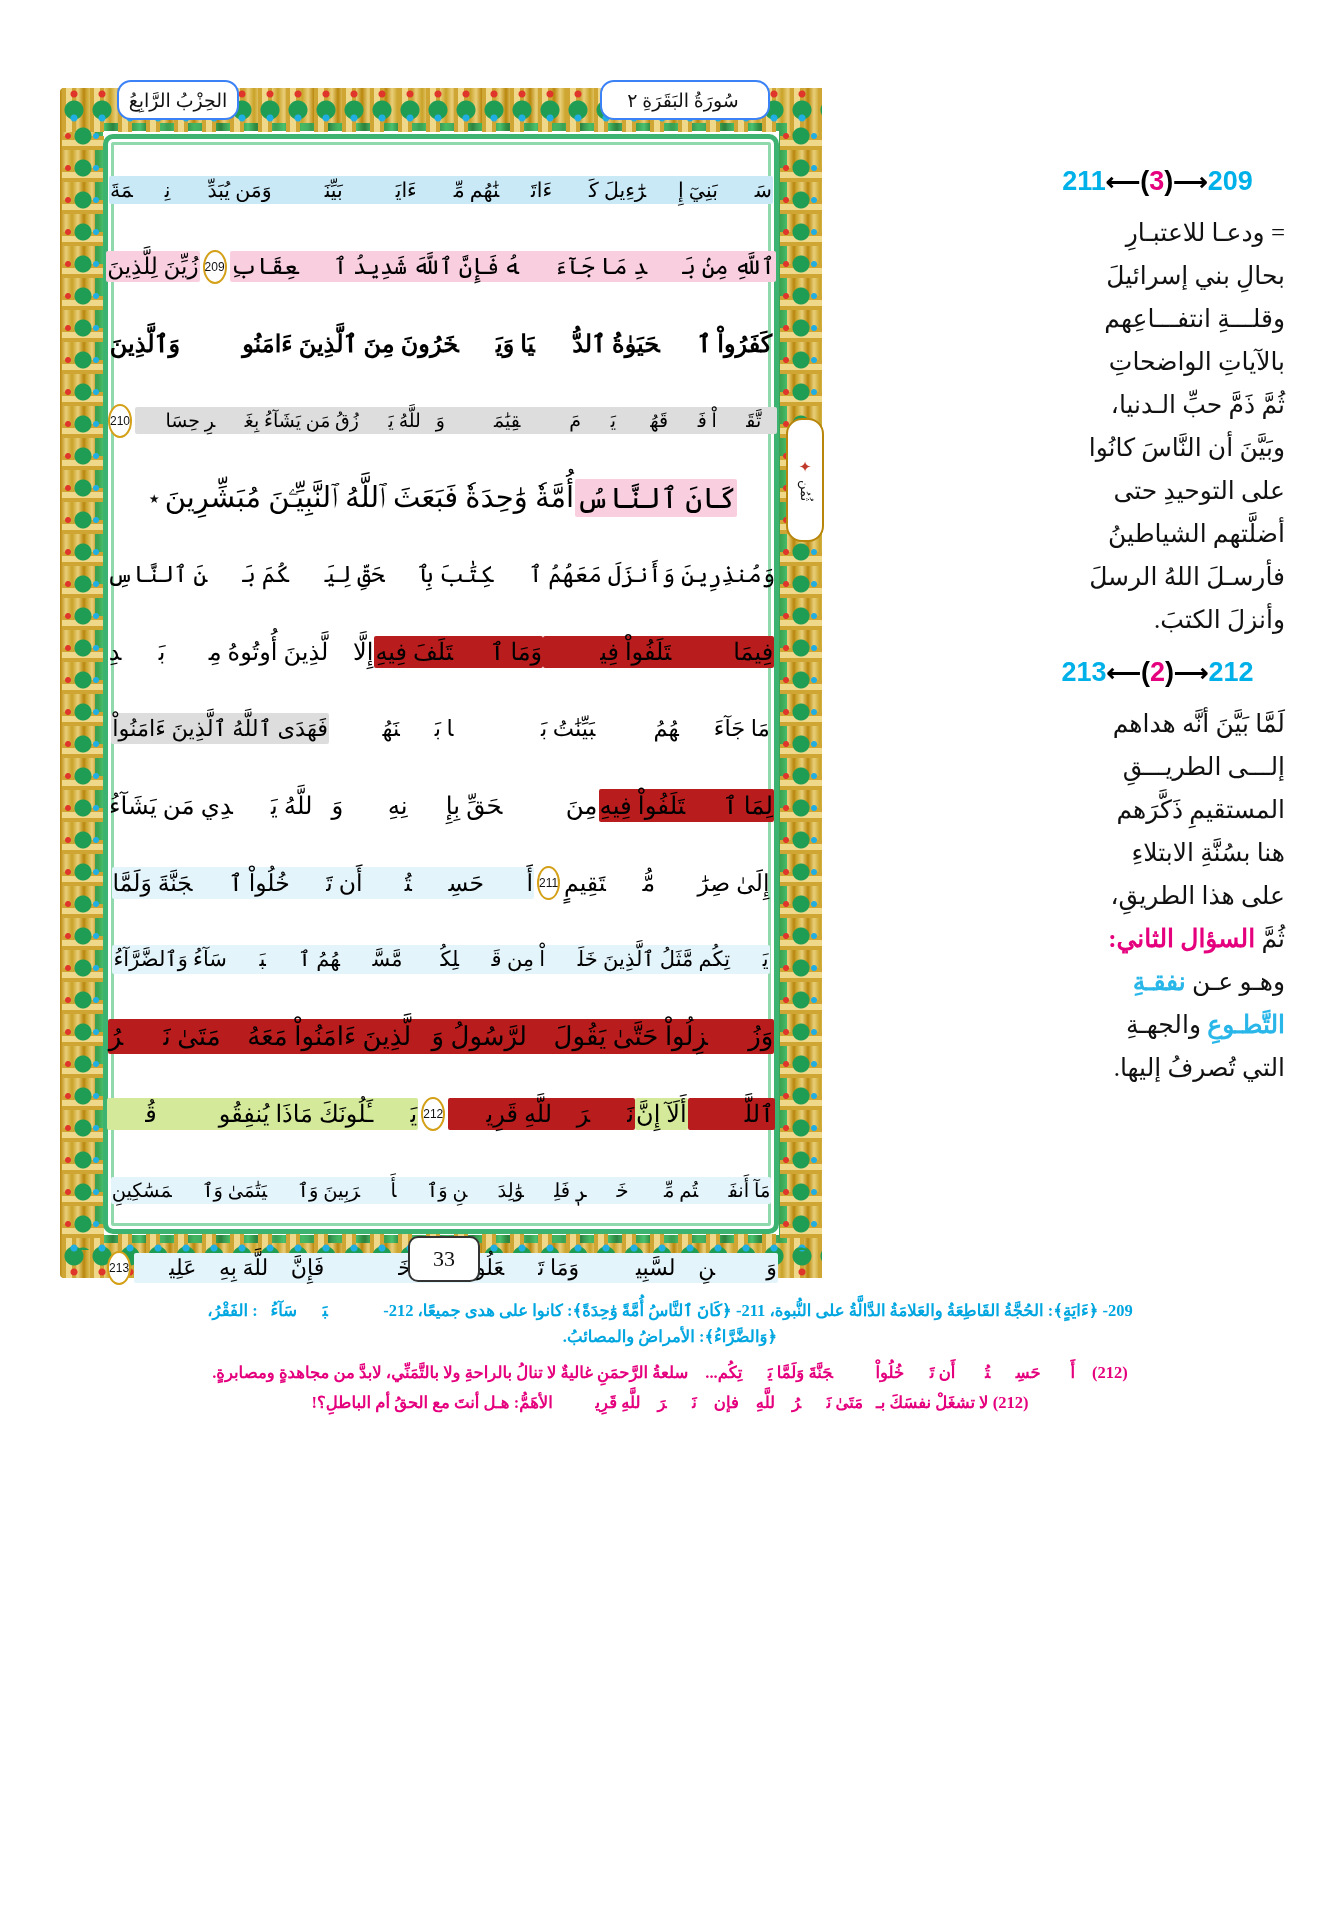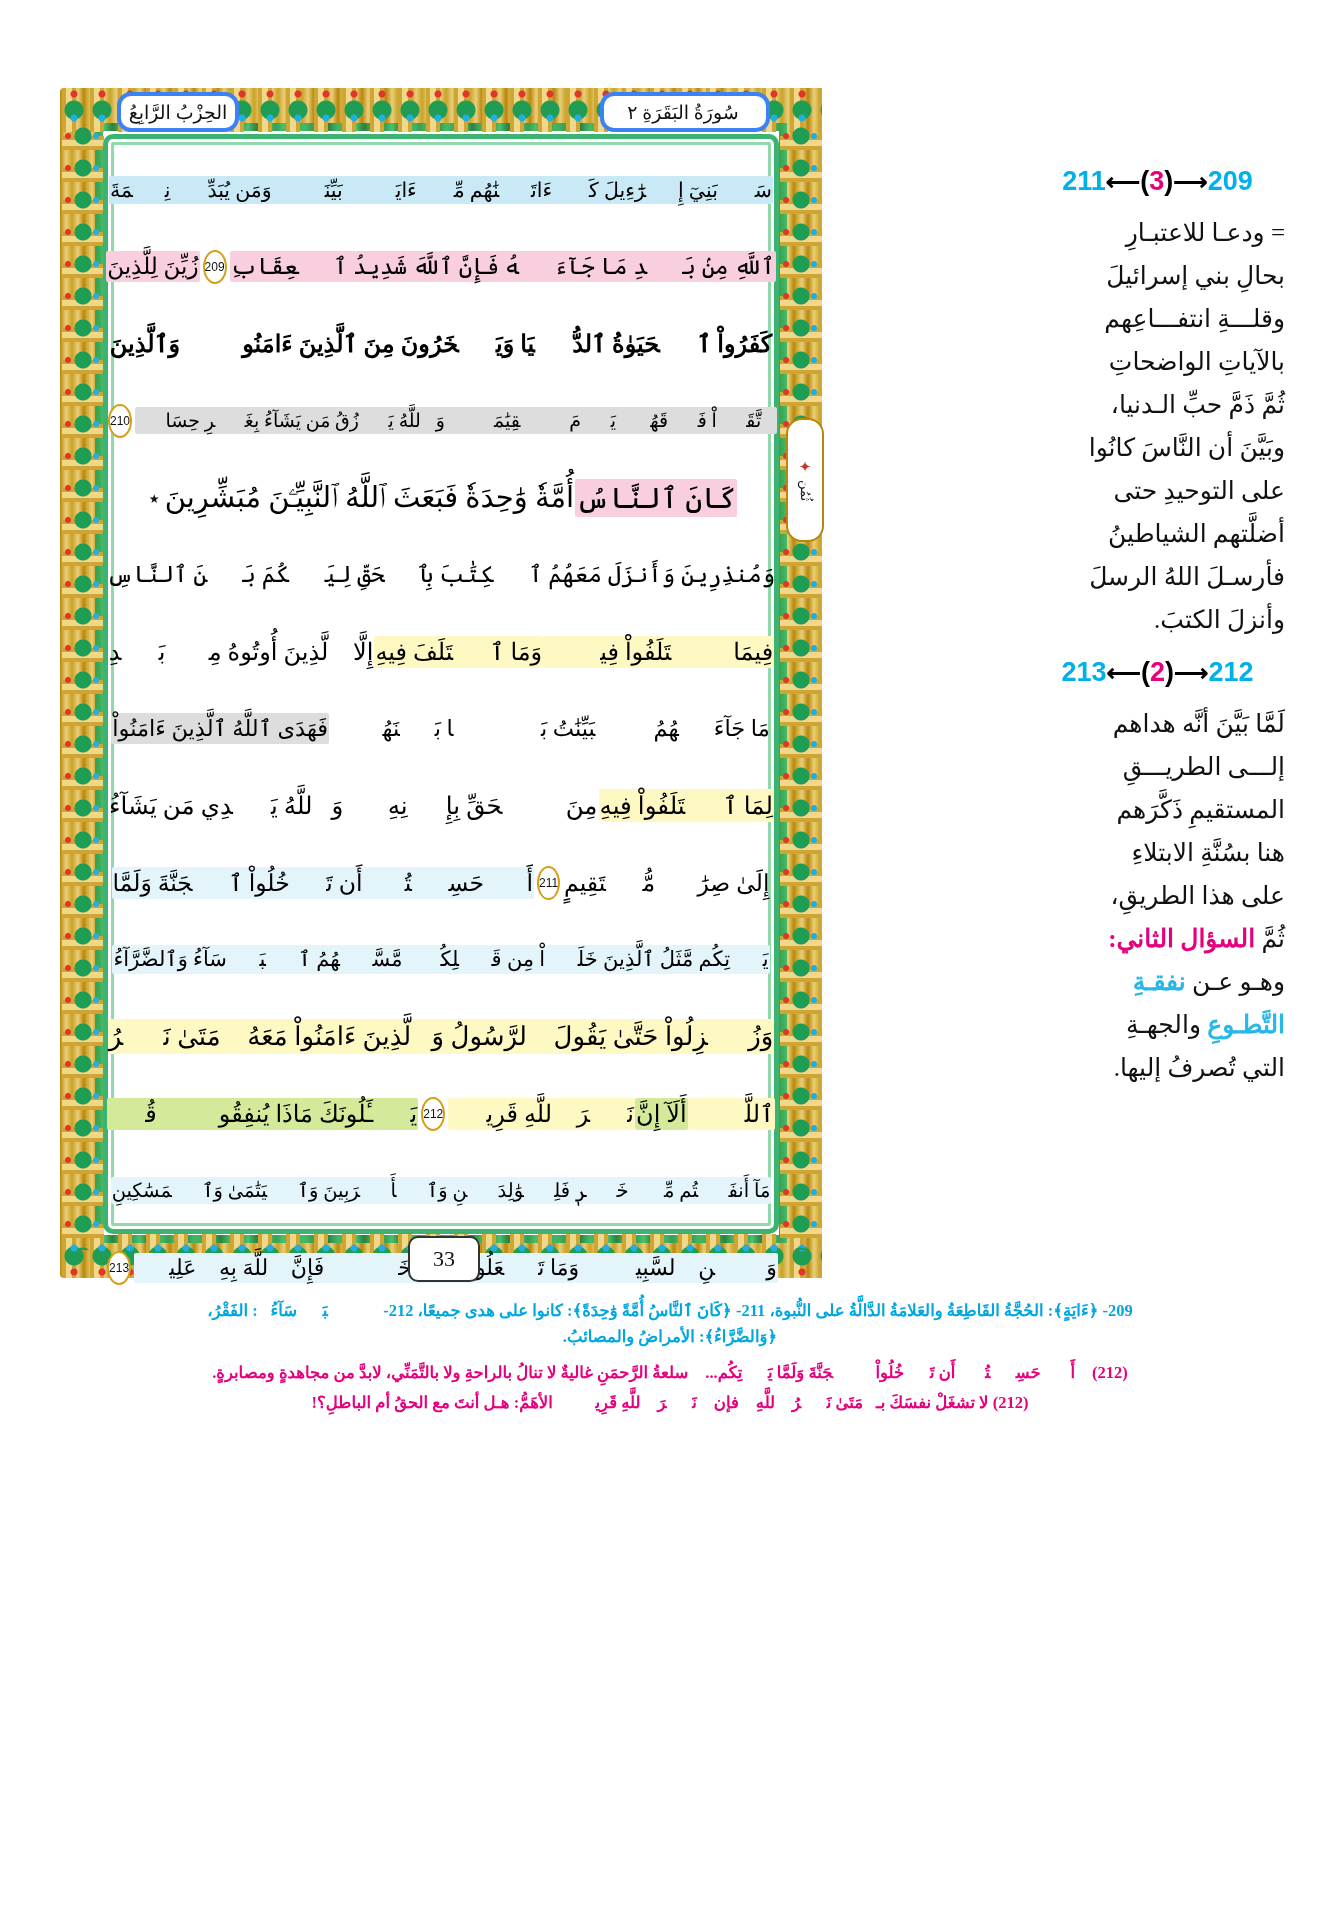--- a/index.html
+++ b/index.html
@@ -86,22 +86,22 @@
     box-shadow:inset 0 0 0 3px #fff,inset 0 0 0 6px #8fd9ad;
   }
   .panel-inner{
     position:absolute;inset:6px;
     padding:6px 8px 0 8px;
     box-sizing:border-box;
   }
 
   
   .cartouche{
-    position:absolute;top:92px;height:40px;
-    background:#fff;border:4px solid #3b82f6;border-radius:14px;
+    position:absolute;top:80px;height:40px;
+    background:#fff;border:2px solid #3b82f6;border-radius:14px;
     display:flex;align-items:center;justify-content:center;
     font-family:"Liberation Serif","DejaVu Serif",serif;
     font-size:19px;color:#111;white-space:nowrap;padding:0 10px;
     box-sizing:border-box;z-index:6;
   }
   #hizb-cartouche{left:117px;width:122px;}
   #surah-cartouche{left:600px;width:170px;padding-left:6px;}
 
   
   #page-num{
@@ -129,21 +129,21 @@
     display:flex;align-items:center;justify-content:center;
     height:77px;
     font-family:"Liberation Serif","DejaVu Serif",serif;
     font-size:29px;color:#000;direction:rtl;
     white-space:nowrap;letter-spacing:0px;
   }
   .qline .seg{padding:2px 1px;border-radius:2px;}
   .hl-blue  {background:#c9e9f7;}
   .hl-pink  {background:#f9cfe0;}
   .hl-grey  {background:#dddddd;}
-  .hl-yellow{background:#fef9c3;}
+  .hl-yellow{background:#b91c1c;}
   .hl-green {background:#d4ea9a;}
   .hl-ltblue{background:#e4f4fb;}
   .hl-none  {background:transparent;}
 
   .ayah-mark{
     display:inline-flex;align-items:center;justify-content:center;
     width:30px;height:30px;margin:0 3px;
     background:#fff;border:2px solid #d4a017;
     border-radius:50%;
     font-family:"Liberation Sans",sans-serif;font-size:12px;color:#111;

